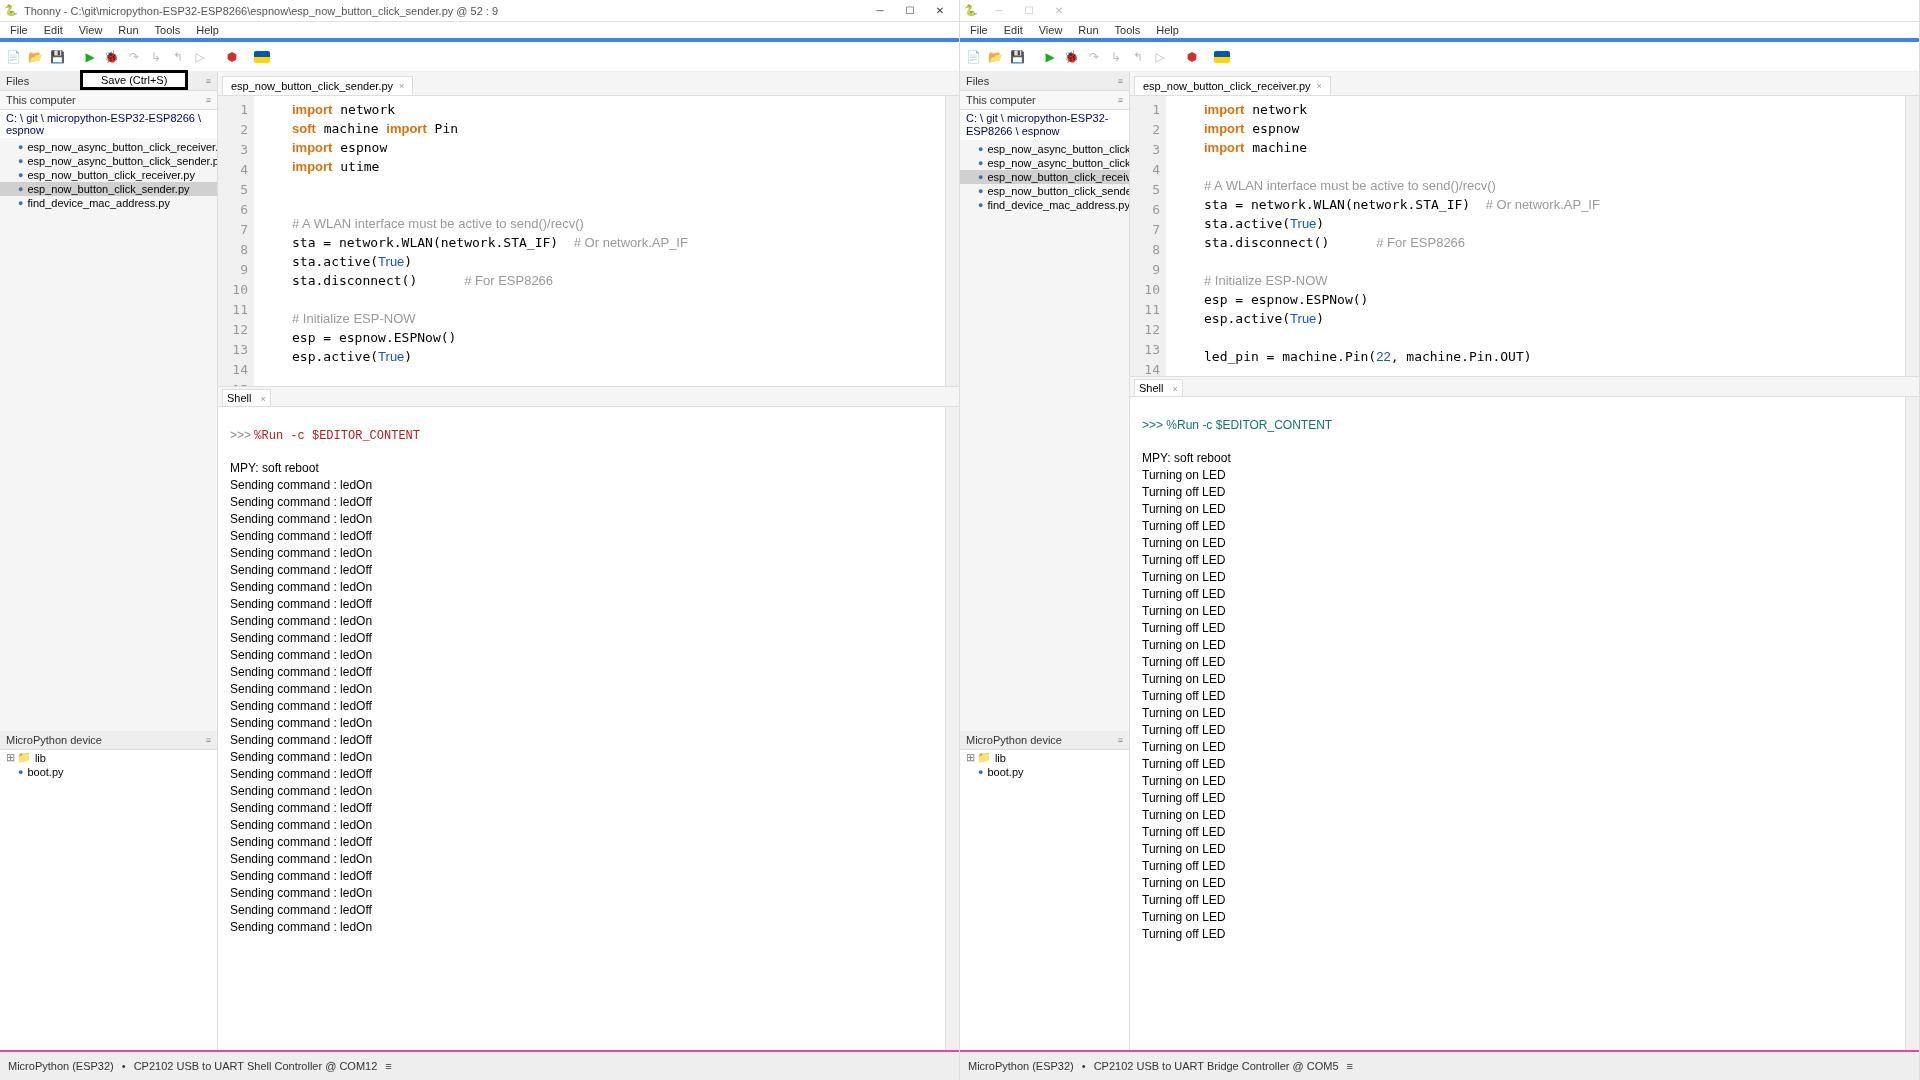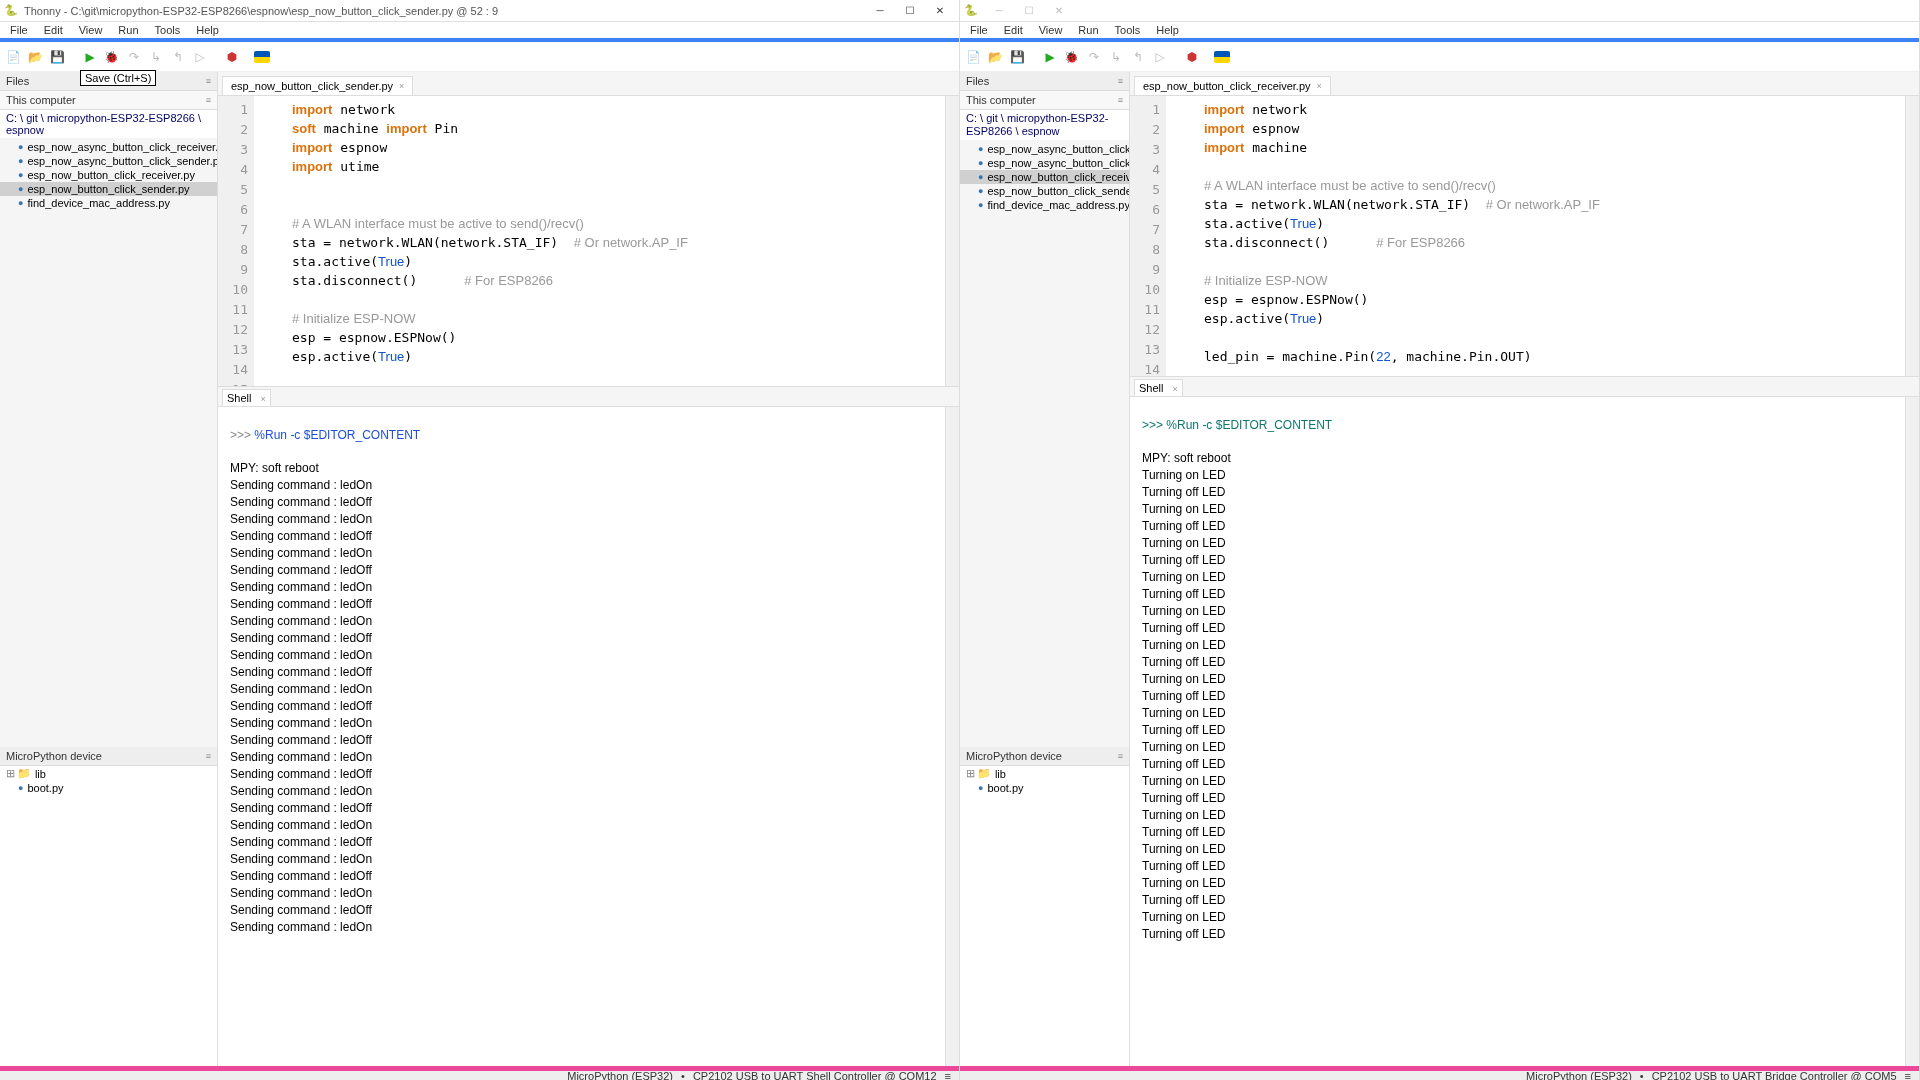--- a/index.html
+++ b/index.html
@@ -10,21 +10,21 @@
 .title-bar .app-icon { width: 14px; height: 14px; margin-right: 6px; display: inline-flex; align-items: center; justify-content: center; }
 .title-bar .title-text { flex: 1; white-space: nowrap; overflow: hidden; }
 .title-bar .win-btns { display: flex; gap: 0; }
 .title-bar .win-btn { width: 30px; height: 20px; display: flex; align-items: center; justify-content: center; font-size: 10px; color: #333; }
 .title-bar.inactive .win-btn { color: #bbb; }
 .menu-bar { display: flex; height: 20px; align-items: center; font-size: 11px; color: #333; padding: 0 2px; border-bottom: 4px solid #3b82f6; }
 .menu-item { padding: 2px 8px; }
 .toolbar { display: flex; align-items: center; height: 30px; padding: 2px 4px; gap: 2px; border-bottom: 1px solid #eee; }
 .tb-btn { width: 20px; height: 20px; display: flex; align-items: center; justify-content: center; font-size: 12px; border-radius: 2px; }
 .tb-sep { width: 8px; }
-.tooltip-save { position: absolute; left: 80px; top: 70px; background: #fff; border: 1px solid #000000; padding: 1px 4px; font-size: 11px; z-index: 100; }
+.tooltip-save { position: absolute; left: 80px; top: 70px; background: #fff; border: 3px solid #000000; padding: 1px 18px; font-size: 11px; z-index: 100; }
 .main-area { display: flex; flex: 1; overflow: hidden; }
 .sidebar { width: 218px; display: flex; flex-direction: column; border-right: 1px solid #ddd; background: #f5f5f5; }
 .panel-header { display: flex; align-items: center; justify-content: space-between; font-size: 11px; padding: 3px 6px; background: #eee; border-bottom: 1px solid #ddd; color: #333; }
 .panel-header .drag { font-size: 9px; color: #888; }
 .panel-body { flex: 1; overflow: auto; background: #fff; font-size: 11px; }
 .breadcrumb { font-size: 11px; padding: 2px 6px; color: #006; background: #fff; }
 .breadcrumb a { color: #006; text-decoration: none; }
 .file-list { padding: 2px 0; }
 .file-item { display: flex; align-items: center; padding: 1px 6px 1px 18px; font-size: 11px; color: #000; white-space: nowrap; overflow: hidden; }
 .file-item.selected { background: #d0d0d0; }
@@ -39,21 +39,21 @@
 .cmt { color: #999; }
 .num { color: #1155cc; }
 .bool { color: #1155cc; }
 .scrollbar-v { width: 14px; background: #f0f0f0; border-left: 1px solid #ddd; }
 .shell-panel { display: flex; flex-direction: column; border-top: 1px solid #ddd; }
 .shell-tab-row { display: flex; align-items: end; height: 20px; background: #f5f5f5; border-bottom: 1px solid #ddd; padding-left: 4px; }
 .shell-tab { padding: 2px 4px; font-size: 11px; background: #fff; border: 1px solid #ddd; border-bottom: none; }
 .shell-tab .close-x { margin-left: 6px; font-size: 9px; color: #999; }
 .shell-body { flex: 1; padding: 4px 12px; font-family: "Courier New", monospace; font-size: 12px; line-height: 16px; white-space: pre; overflow: hidden; position: relative; }
 .shell-prompt { color: #888; }
-.status-bar { height: 14px; background: #eee; border-top: 5px solid #ec4899; display: flex; align-items: center; justify-content: flex-end; font-size: 11px; padding: 0 8px; color: #333; gap: 8px; }
+.status-bar { height: 30px; background: #eee; border-top: 2px solid #ec4899; display: flex; align-items: center; justify-content: flex-start; font-size: 11px; padding: 0 8px; color: #333; gap: 8px; }
 .device-panel .file-item { padding-left: 18px; }
 .folder-icon { color: #d9a441; margin-right: 4px; }
 .py-icon { color: #3776ab; margin-right: 4px; font-size: 9px; }
 </style>
 </head>
 <body>
 
 <div class="window" style="position:relative;">
   <div class="title-bar">
     <span class="app-icon">🐍</span>
@@ -153,21 +153,21 @@
       </div>
 
       <div class="shell-panel" style="flex:1;">
         <div class="shell-tab-row">
           <div class="shell-tab">
             <span>Shell</span>
             <span class="close-x">×</span>
           </div>
         </div>
         <div class="shell-body">
-<span class="shell-prompt">&gt;&gt;&gt; </span><span style="color:#1d4ed8;">%Run -c $EDITOR_CONTENT</span>
+<span class="shell-prompt">&gt;&gt;&gt; </span><span style="color:#b91c1c;font-family:Liberation Mono, monospace;">%Run -c $EDITOR_CONTENT</span>
 
 <span id="left-shell-lines">MPY: soft reboot
 Sending command : ledOn
 Sending command : ledOff
 Sending command : ledOn
 Sending command : ledOff
 Sending command : ledOn
 Sending command : ledOff
 Sending command : ledOn
 Sending command : ledOff

